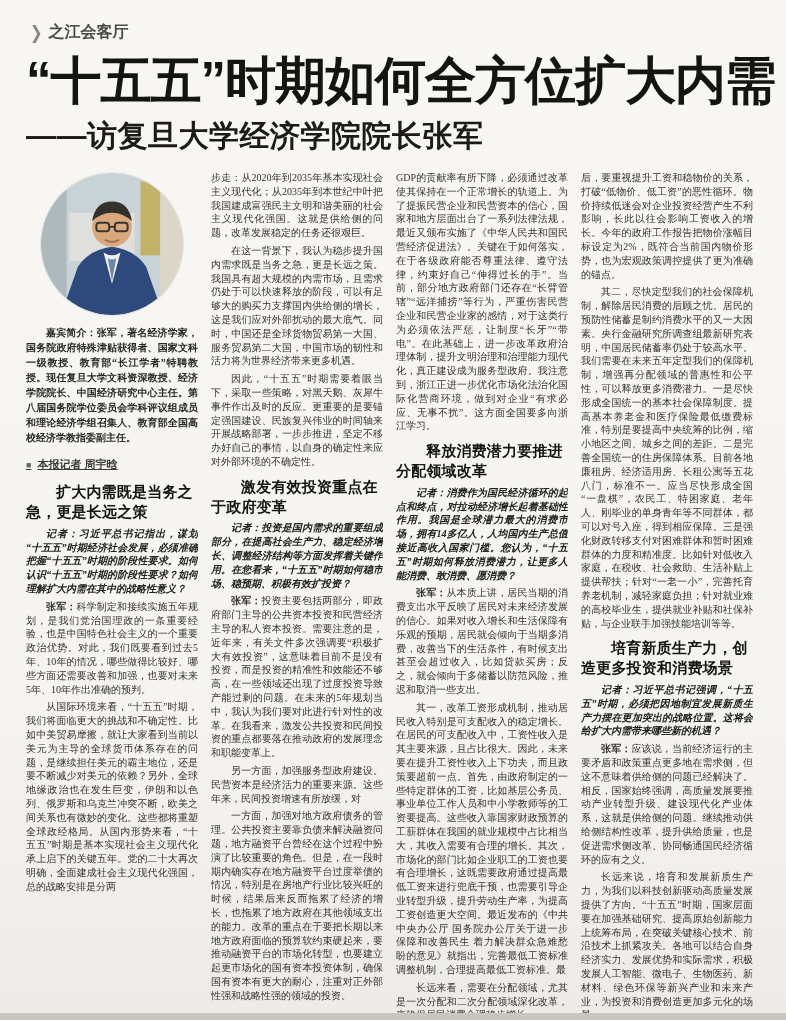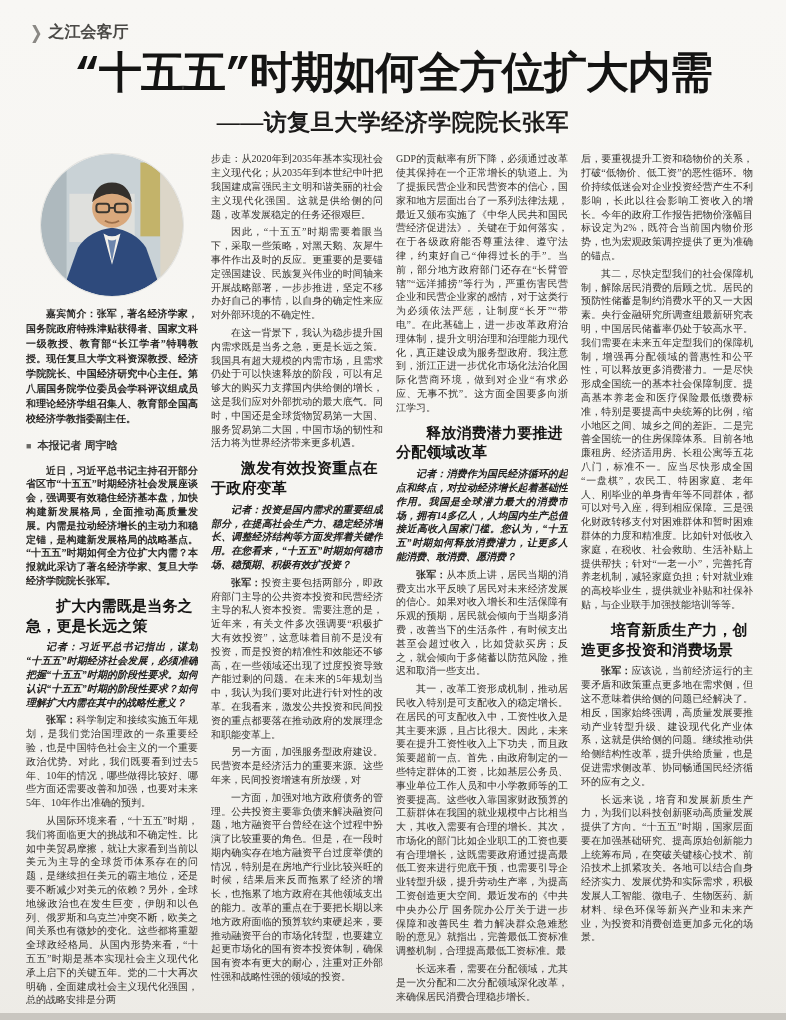--- a/index.html
+++ b/index.html
@@ -14,44 +14,44 @@
     box-sizing:border-box;padding:22px 26px 0 26px;
     color:#2e2c2a;
   }
   
   .kicker{display:flex;align-items:center;gap:6px;
     font-family:"Liberation Sans","DejaVu Sans",sans-serif;
     font-weight:700;font-size:16px;color:#4a4946;margin-left:4px;}
   .kicker .chev{color:#8a8884;font-size:15px;font-weight:900;transform:scaleY(1.2);}
   h1.headline{
     margin:10px 0 0 0;text-align:center;
-    font-family:Liberation Mono, monospace;
-    font-weight:900;font-size:43px;line-height:1.08;color:#141413;
+    font-family:Liberation Sans, sans-serif;
+    font-weight:900;font-size:51px;line-height:1.08;color:#141413;
     letter-spacing:-1px;white-space:nowrap;
   }
   h2.subheadline{
-    margin:8px 0 0 0;text-align:center;
-    font-family:Liberation Serif, serif;
-    font-weight:800;font-size:23px;color:#1c1b1a;letter-spacing:0.5px;
+    margin:8px 0 0 0;
+    font-family:Liberation Sans, sans-serif;
+    font-weight:800;font-size:30px;color:#1c1b1a;letter-spacing:0.5px;
   }
   
   .cols{
     display:flex;gap:13px;margin-top:14px;height:852px;overflow:hidden;
   }
   .col{width:172px;flex:0 0 172px;overflow:hidden;font-size:10px;line-height:1.38;
     text-align:justify;color:#33312e;}
   .col p{margin:0 0 4px 0;text-indent:2em;}
   .col p.noindent{text-indent:0;}
   .photo-wrap{width:142px;height:142px;margin:2px auto 10px auto;border-radius:50%;
     overflow:hidden;box-shadow:0 0 0 1px rgba(0,0,0,0.08);}
   .photo-wrap svg{display:block;width:100%;height:100%;}
   p.bio{font-weight:700;color:#2a2927;line-height:1.5;}
   p.bio strong{font-weight:900;}
   p.byline{font-family:"Liberation Sans","DejaVu Sans",sans-serif;
-    font-weight:700;font-size:11px;color:#3b3a38;text-indent:0;margin:12px 0 10px 0;}
+    font-weight:700;font-size:11px;color:#3b3a38;text-indent:0;margin:12px 0 10px 0;text-decoration:underline;}
   p.byline .sq{color:#6a6965;font-size:9px;margin-right:6px;}
   p.intro{font-weight:600;color:#2c2b29;}
   h3.section-heading{
     font-family:"Liberation Sans","DejaVu Sans",sans-serif;
     font-weight:900;font-size:15px;line-height:1.32;color:#161514;
     margin:8px 0 5px 0;text-indent:2em;text-align:left;letter-spacing:0.2px;
   }
   p.question{font-style:italic;font-weight:650;color:#232220;}
   p.question strong{font-style:italic;font-weight:900;}
   p.answer strong{font-weight:900;font-style:normal;}
@@ -94,49 +94,49 @@
             <path d="M36 34 Q38 20 50 20 Q62 20 64 34 Q58 28 50 28 Q42 28 36 34 Z" fill="#34302c"></path>
             <rect x="39" y="35" width="9" height="6" rx="2" fill="none" stroke="#3a362f" stroke-width="1.4"></rect>
             <rect x="52" y="35" width="9" height="6" rx="2" fill="none" stroke="#3a362f" stroke-width="1.4"></rect>
             <path d="M48 38 L52 38" stroke="#3a362f" stroke-width="1.2"></path>
             <path d="M45 47 Q50 50 55 47" stroke="#9c6f4a" stroke-width="1.3" fill="none"></path>
           </g>
         </svg>
       </div>
     <p class="bio"><strong>嘉宾简介：</strong>张军，著名经济学家，国务院政府特殊津贴获得者、国家文科一级教授、教育部“长江学者”特聘教授。现任复旦大学文科资深教授、经济学院院长、中国经济研究中心主任。第八届国务院学位委员会学科评议组成员和理论经济学组召集人、教育部全国高校经济学教指委副主任。</p>
         <p class="byline"><span class="sq">■</span>本报记者 周宇晗</p>
-        <p class="intro">近日，习近平总书记主持召开部分省区市“十五五”时期经济社会发展座谈会，强调要有效稳住经济基本盘，加快构建新发展格局，全面推动高质量发展。内需是拉动经济增长的主动力和稳定锚，是构建新发展格局的战略基点。“十五五”时期如何全方位扩大内需？本报就此采访了著名经济学家、复旦大学经济学院院长张军。</p>
         <h3 class="section-heading">扩大内需既是当务之急，更是长远之策</h3>
         <p class="question"><strong>记者：</strong>习近平总书记指出，谋划“十五五”时期经济社会发展，必须准确把握“十五五”时期的阶段性要求。如何认识“十五五”时期的阶段性要求？如何理解扩大内需在其中的战略性意义？</p>
         <p class="answer"><strong>张军：</strong>科学制定和接续实施五年规划，是我们党治国理政的一条重要经验，也是中国特色社会主义的一个重要政治优势。对此，我们既要看到过去5年、10年的情况，哪些做得比较好、哪些方面还需要改善和加强，也要对未来5年、10年作出准确的预判。</p>
         <p class="para">从国际环境来看，“十五五”时期，我们将面临更大的挑战和不确定性。比如中美贸易摩擦，就让大家看到当前以美元为主导的全球货币体系存在的问题，是继续担任美元的霸主地位，还是要不断减少对美元的依赖？另外，全球地缘政治也在发生巨变，伊朗和以色列、俄罗斯和乌克兰冲突不断，欧美之间关系也有微妙的变化。这些都将重塑全球政经格局。从国内形势来看，“十五五”时期是基本实现社会主义现代化承上启下的关键五年。党的二十大再次明确，全面建成社会主义现代化强国，总的战略安排是分两</p>
       </div>
 
     <div class="col">
         <p class="para noindent">步走：从2020年到2035年基本实现社会主义现代化；从2035年到本世纪中叶把我国建成富强民主文明和谐美丽的社会主义现代化强国。这就是供给侧的问题，改革发展稳定的任务还很艰巨。</p>
+        <p class="para">在这一背景下，我认为稳步提升国内需求既是当务之急，更是长远之策。我国具有超大规模的内需市场，且需求仍处于可以快速释放的阶段，可以有足够大的购买力支撑国内供给侧的增长，这是我们应对外部扰动的最大底气。同时，中国还是全球货物贸易第一大国、服务贸易第二大国，中国市场的韧性和活力将为世界经济带来更多机遇。</p>
         <p class="para">因此，“十五五”时期需要着眼当下，采取一些策略，对黑天鹅、灰犀牛事件作出及时的反应。更重要的是要锚定强国建设、民族复兴伟业的时间轴来开展战略部署，一步步推进，坚定不移办好自己的事情，以自身的确定性来应对外部环境的不确定性。</p>
-        <p class="para">在这一背景下，我认为稳步提升国内需求既是当务之急，更是长远之策。我国具有超大规模的内需市场，且需求仍处于可以快速释放的阶段，可以有足够大的购买力支撑国内供给侧的增长，这是我们应对外部扰动的最大底气。同时，中国还是全球货物贸易第一大国、服务贸易第二大国，中国市场的韧性和活力将为世界经济带来更多机遇。</p>
         <h3 class="section-heading">激发有效投资重点在于政府变革</h3>
         <p class="question"><strong>记者：</strong>投资是国内需求的重要组成部分，在提高社会生产力、稳定经济增长、调整经济结构等方面发挥着关键作用。在您看来，“十五五”时期如何稳市场、稳预期、积极有效扩投资？</p>
         <p class="answer"><strong>张军：</strong>投资主要包括两部分，即政府部门主导的公共资本投资和民营经济主导的私人资本投资。需要注意的是，近年来，有关文件多次强调要“积极扩大有效投资”，这意味着目前不是没有投资，而是投资的精准性和效能还不够高，在一些领域还出现了过度投资导致产能过剩的问题。在未来的5年规划当中，我认为我们要对此进行针对性的改革。在我看来，激发公共投资和民间投资的重点都要落在推动政府的发展理念和职能变革上。</p>
         <p class="para">另一方面，加强服务型政府建设。民营资本是经济活力的重要来源。这些年来，民间投资增速有所放缓，对</p>
         <p class="para">一方面，加强对地方政府债务的管理。公共投资主要靠负债来解决融资问题，地方融资平台曾经在这个过程中扮演了比较重要的角色。但是，在一段时期内确实存在地方融资平台过度举债的情况，特别是在房地产行业比较兴旺的时候，结果后来反而拖累了经济的增长，也拖累了地方政府在其他领域支出的能力。改革的重点在于要把长期以来地方政府面临的预算软约束硬起来，要推动融资平台的市场化转型，也要建立起更市场化的国有资本投资体制，确保国有资本有更大的耐心，注重对正外部性强和战略性强的领域的投资。</p>
       </div>
     <div class="col">
         <p class="para noindent">GDP的贡献率有所下降，必须通过改革使其保持在一个正常增长的轨道上。为了提振民营企业和民营资本的信心，国家和地方层面出台了一系列法律法规，最近又颁布实施了《中华人民共和国民营经济促进法》。关键在于如何落实，在于各级政府能否尊重法律、遵守法律，约束好自己“伸得过长的手”。当前，部分地方政府部门还存在“长臂管辖”“远洋捕捞”等行为，严重伤害民营企业和民营企业家的感情，对于这类行为必须依法严惩，让制度“长牙”“带电”。在此基础上，进一步改革政府治理体制，提升文明治理和治理能力现代化，真正建设成为服务型政府。我注意到，浙江正进一步优化市场化法治化国际化营商环境，做到对企业“有求必应、无事不扰”。这方面全国要多向浙江学习。</p>
         <h3 class="section-heading">释放消费潜力要推进分配领域改革</h3>
         <p class="question"><strong>记者：</strong>消费作为国民经济循环的起点和终点，对拉动经济增长起着基础性作用。我国是全球潜力最大的消费市场，拥有14多亿人，人均国内生产总值接近高收入国家门槛。您认为，“十五五”时期如何释放消费潜力，让更多人能消费、敢消费、愿消费？</p>
         <p class="answer"><strong>张军：</strong>从本质上讲，居民当期的消费支出水平反映了居民对未来经济发展的信心。如果对收入增长和生活保障有乐观的预期，居民就会倾向于当期多消费，改善当下的生活条件，有时候支出甚至会超过收入，比如贷款买房；反之，就会倾向于多储蓄以防范风险，推迟和取消一些支出。</p>
         <p class="para">其一，改革工资形成机制，推动居民收入特别是可支配收入的稳定增长。在居民的可支配收入中，工资性收入是其主要来源，且占比很大。因此，未来要在提升工资性收入上下功夫，而且政策要超前一点。首先，由政府制定的一些特定群体的工资，比如基层公务员、事业单位工作人员和中小学教师等的工资要提高。这些收入靠国家财政预算的工薪群体在我国的就业规模中占比相当大，其收入需要有合理的增长。其次，市场化的部门比如企业职工的工资也要有合理增长，这既需要政府通过提高最低工资来进行兜底干预，也需要引导企业转型升级，提升劳动生产率，为提高工资创造更大空间。最近发布的《中共中央办公厅 国务院办公厅关于进一步保障和改善民生 着力解决群众急难愁盼的意见》就指出，完善最低工资标准调整机制，合理提高最低工资标准。最</p>
         <p class="para">长远来看，需要在分配领域，尤其是一次分配和二次分配领域深化改革，来确保居民消费合理稳步增长。</p>
       </div>
     <div class="col">
         <p class="para noindent">后，要重视提升工资和稳物价的关系，打破“低物价、低工资”的恶性循环。物价持续低迷会对企业投资经营产生不利影响，长此以往会影响工资收入的增长。今年的政府工作报告把物价涨幅目标设定为2%，既符合当前国内物价形势，也为宏观政策调控提供了更为准确的锚点。</p>
         <p class="para">其二，尽快定型我们的社会保障机制，解除居民消费的后顾之忧。居民的预防性储蓄是制约消费水平的又一大因素。央行金融研究所调查组最新研究表明，中国居民储蓄率仍处于较高水平。我们需要在未来五年定型我们的保障机制，增强再分配领域的普惠性和公平性，可以释放更多消费潜力。一是尽快形成全国统一的基本社会保障制度。提高基本养老金和医疗保险最低缴费标准，特别是要提高中央统筹的比例，缩小地区之间、城乡之间的差距。二是完善全国统一的住房保障体系。目前各地廉租房、经济适用房、长租公寓等五花八门，标准不一。应当尽快形成全国“一盘棋”，农民工、特困家庭、老年人、刚毕业的单身青年等不同群体，都可以对号入座，得到相应保障。三是强化财政转移支付对困难群体和暂时困难群体的力度和精准度。比如针对低收入家庭，在税收、社会救助、生活补贴上提供帮扶；针对“一老一小”，完善托育养老机制，减轻家庭负担；针对就业难的高校毕业生，提供就业补贴和社保补贴，与企业联手加强技能培训等等。</p>
         <h3 class="section-heading">培育新质生产力，创造更多投资和消费场景</h3>
+        <p class="question"><strong>记者：</strong>习近平总书记强调，“十五五”时期，必须把因地制宜发展新质生产力摆在更加突出的战略位置。这将会给扩大内需带来哪些新的机遇？</p>
         <p class="answer"><strong>张军：</strong>应该说，当前经济运行的主要矛盾和政策重点更多地在需求侧，但这不意味着供给侧的问题已经解决了。相反，国家始终强调，高质量发展要推动产业转型升级、建设现代化产业体系，这就是供给侧的问题。继续推动供给侧结构性改革，提升供给质量，也是促进需求侧改革、协同畅通国民经济循环的应有之义。</p>
         <p class="para">长远来说，培育和发展新质生产力，为我们以科技创新驱动高质量发展提供了方向。“十五五”时期，国家层面要在加强基础研究、提高原始创新能力上统筹布局，在突破关键核心技术、前沿技术上抓紧攻关。各地可以结合自身经济实力、发展优势和实际需求，积极发展人工智能、微电子、生物医药、新材料、绿色环保等新兴产业和未来产业，为投资和消费创造更加多元化的场景。</p>
       </div>
 
   </div>
 
   <div class="bottom-edge"></div>
 </div>
 
 </body></html>

